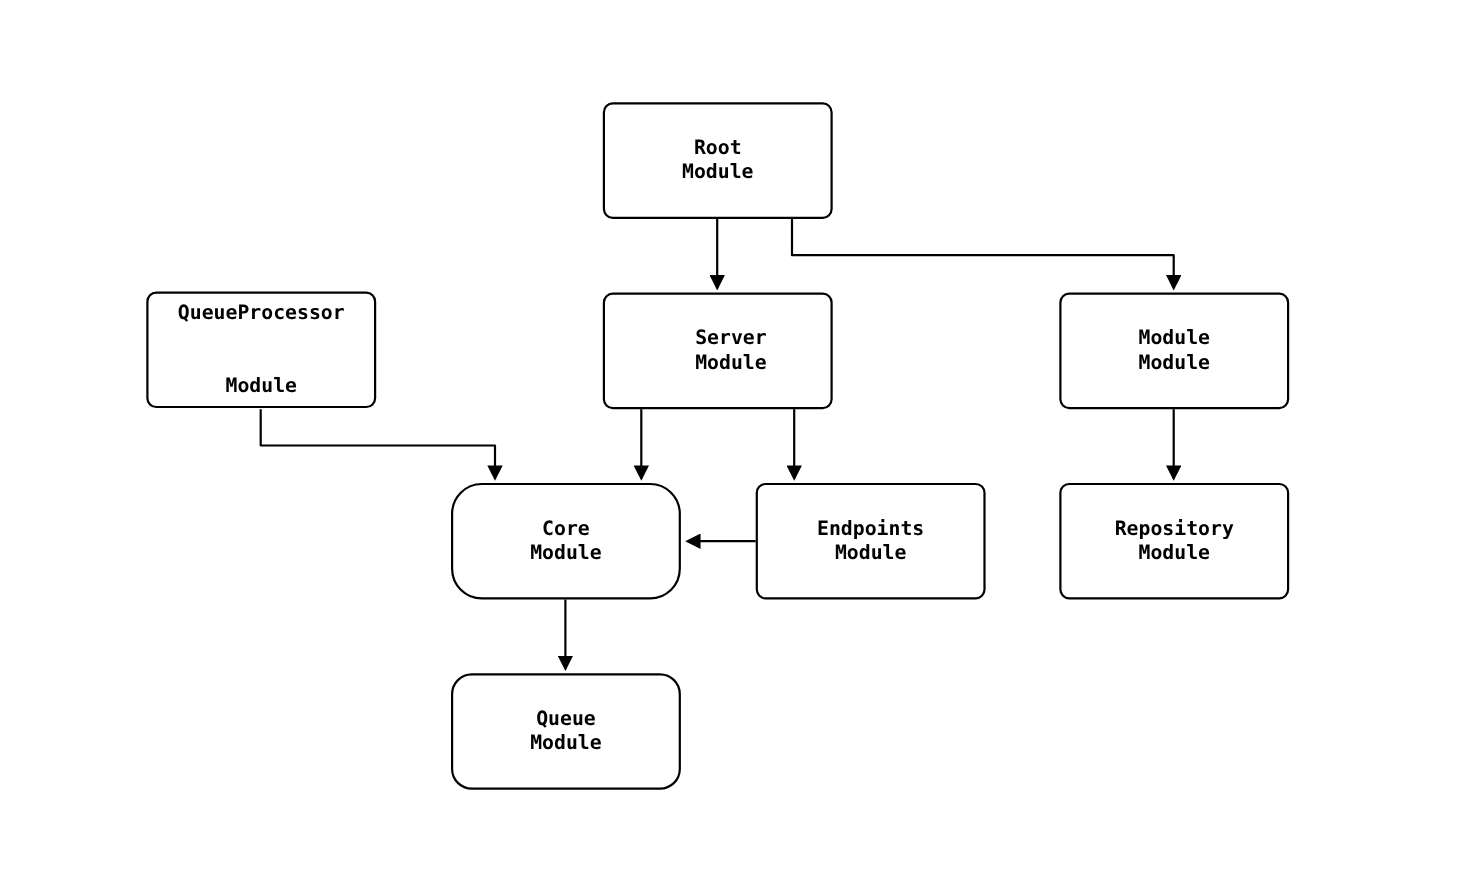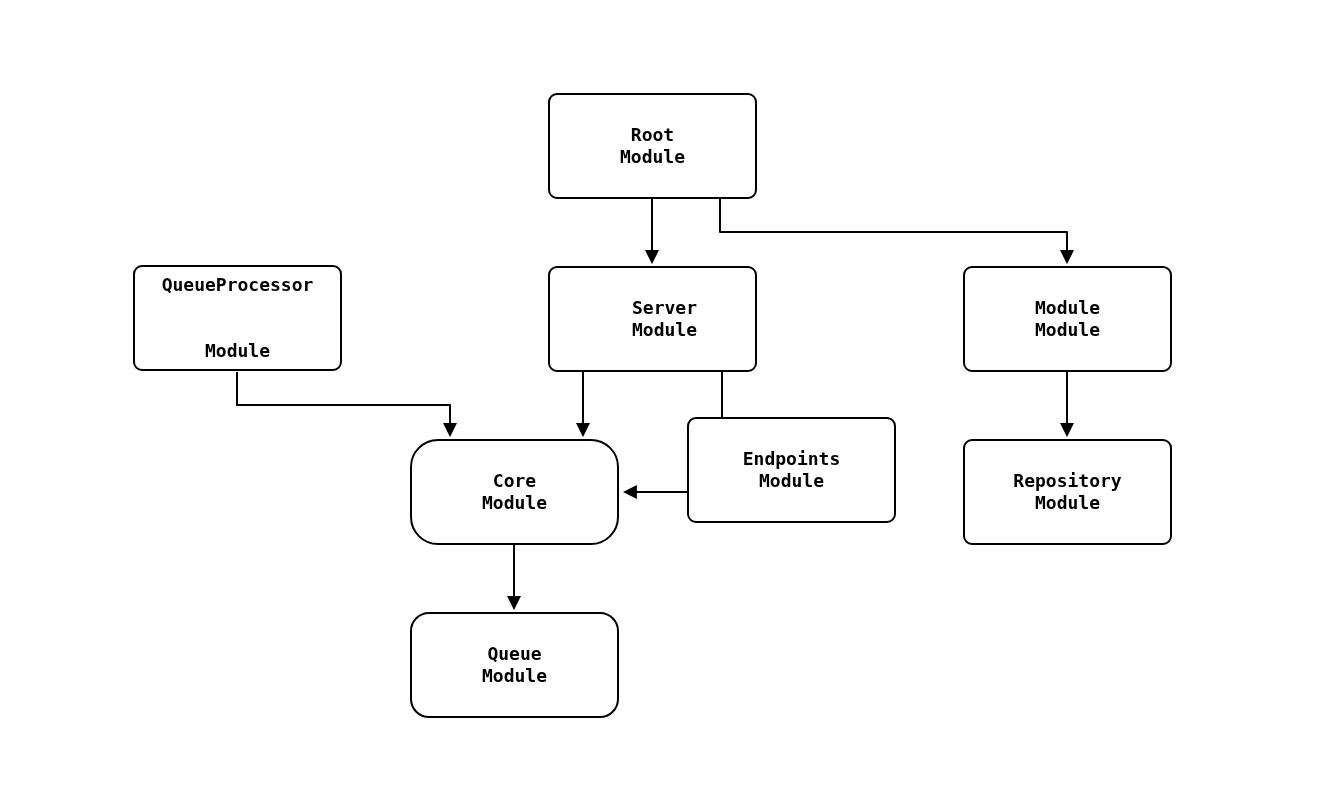--- a/index.html
+++ b/index.html
@@ -99,21 +99,21 @@
   <div class="node" style="left:963px; top:266px;">
     <span class="node-line">Module</span>
     <span class="node-line">Module</span>
   </div>
 
   <div class="node" style="left:410px; top:439px;border-radius:28px;">
     <span class="node-line">Core</span>
     <span class="node-line">Module</span>
   </div>
 
-  <div class="node" style="left:687px; top:417px;">
+  <div class="node" style="left:687px; top:439px;">
     <span class="node-line">Endpoints</span>
     <span class="node-line">Module</span>
   </div>
 
   <div class="node" style="left:963px; top:439px;">
     <span class="node-line">Repository</span>
     <span class="node-line">Module</span>
   </div>
 
   <div class="node" style="left:410px; top:612px;border-radius:19px;">

